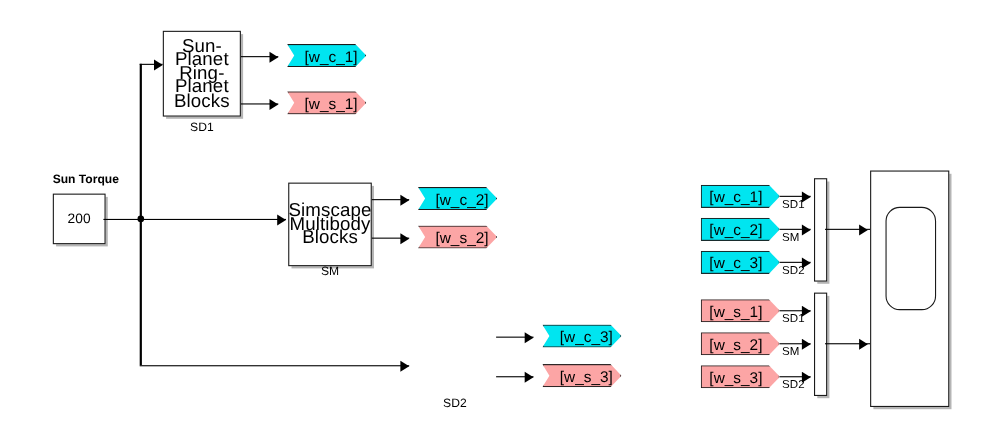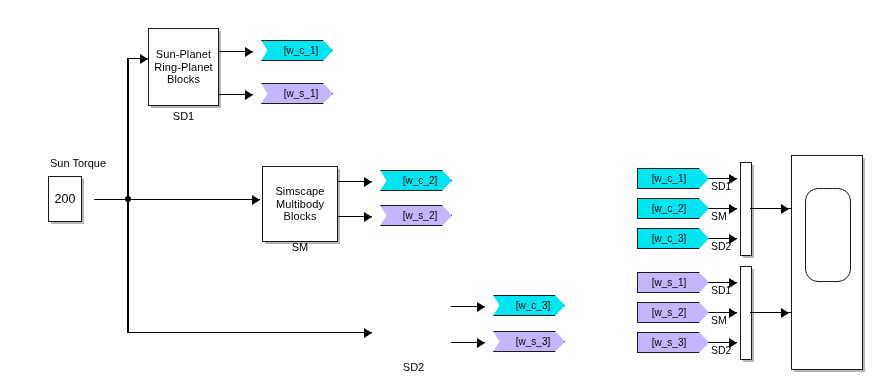--- a/index.html
+++ b/index.html
@@ -28,21 +28,21 @@
   
   .block {
     background: #ffffff;
     border: 1.4px solid #1a1a1a;
     box-shadow: 2.5px 2.5px 0 -0.5px rgba(120,120,120,0.55);
     display: flex;
     align-items: center;
     justify-content: center;
     text-align: center;
     color: #000000;
-    font-size: 11px;
+    font-size: 17px;
     line-height: 12.5px;
     letter-spacing: 0.1px;
   }
   .block .block-text {
     padding: 0 3px;
     white-space: pre-line;
   }
 
   .const-block {
     font-size: 12.5px;
@@ -64,39 +64,39 @@
     color: #000000;
     white-space: nowrap;
   }
 
   
   .tag {
     position: absolute;
     display: flex;
     align-items: center;
     justify-content: center;
-    font-size: 10px;
+    font-size: 14px;
     color: #000000;
     white-space: nowrap;
     border: 1.3px solid #1a1a1a;
     box-sizing: border-box;
     filter: drop-shadow(2.2px 2.2px 0px rgba(120,120,120,0.5));
   }
   
   .tag.goto {
     clip-path: polygon(0% 0%, 86% 0%, 100% 50%, 86% 100%, 0% 100%, 9% 50%);
     padding-left: 8px;
   }
   
   .tag.from {
     clip-path: polygon(0% 0%, 86% 0%, 100% 50%, 86% 100%, 0% 100%);
     padding-right: 8px;
   }
   .tag.cyan   { background: #00e5f0; }
-  .tag.yellow { background: #c4b5fd; text-align: right; }
+  .tag.yellow { background: #fca5a5; text-align: right; }
 
   
   .mux {
     position: absolute;
     background: #ffffff;
     border: 1.4px solid #1a1a1a;
     box-shadow: 2.5px 2.5px 0 -0.5px rgba(120,120,120,0.55);
   }
 
   
@@ -136,23 +136,23 @@
     border-top: 5px solid transparent;
     border-bottom: 5px solid transparent;
     border-left: 8.5px solid #000000;
   }
 </style>
 </head>
 <body>
 
 <div id="canvas">
 
-  <div class="caption" style="left:42px; top:157px; width:72px;">Sun Torque</div>
-
-  <div class="node block const-block" style="left:48px; top:176px; width:34px; height:46px;">
+  <div class="caption" style="left:42px; top:157px; width:72px;font-weight:bold;">Sun Torque</div>
+
+  <div class="node block const-block" style="left:48px; top:176px; width:48px; height:46px;">
     <span class="block-text">200</span>
   </div>
 
   <div class="wire-h" style="left:94px; top:198.5px; width:166px;"></div>
   <div class="junction" style="left:125px; top:196px;"></div>
 
   <div class="wire-v" style="left:127.3px; top:58px; height:141px;"></div>
   <div class="wire-v" style="left:127.3px; top:199px; height:133px;"></div>
 
   <div class="wire-h" style="left:127px; top:57.5px; width:21px;"></div>

